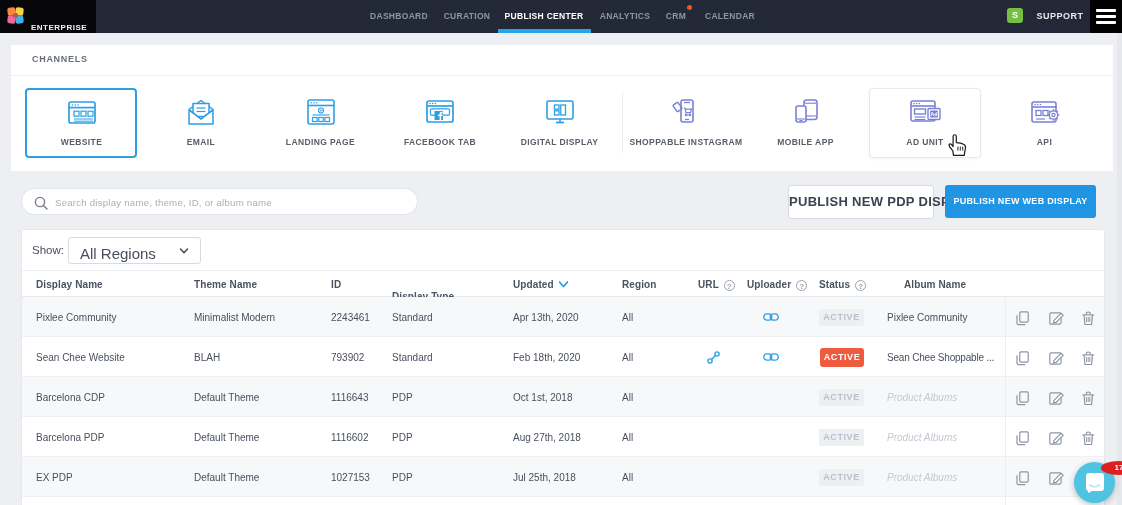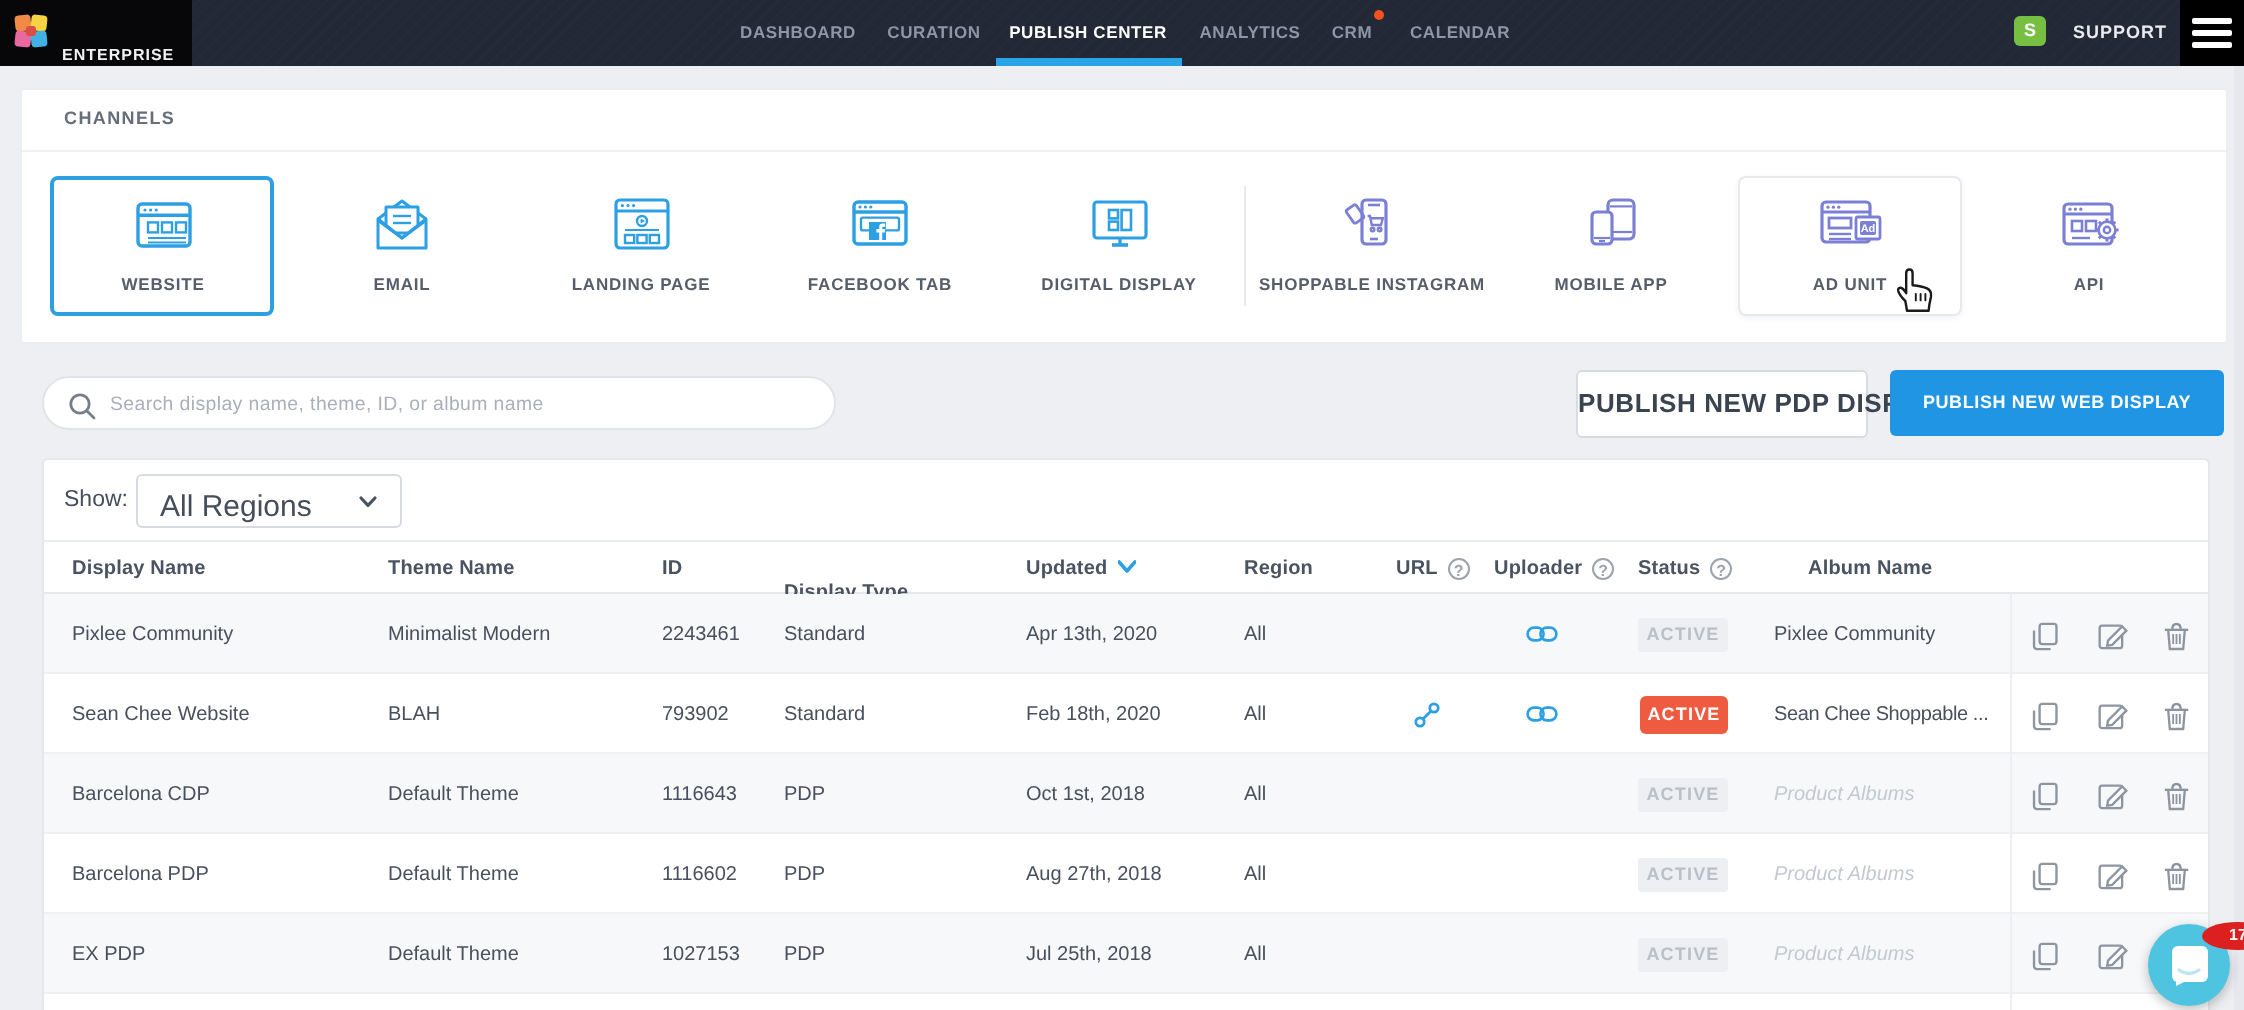--- a/index.html
+++ b/index.html
@@ -43,21 +43,21 @@
   border:1px solid #e7e9ed; border-radius:4px; background:#fff; box-shadow:0 1px 3px rgba(40,50,60,0.06); }
 #chandiv { position:absolute; left:611px; top:48px; width:1px; height:60px; background:#e8eaee; }
 
 
 #searchpill { position:absolute; left:21px; top:188px; width:397px; height:27px;
   background:#fff; border:1px solid #e0e3e8; border-radius:14px; }
 #searchtext { position:absolute; left:33px; top:8px; font-size:9.7px; color:#a9b0bb; letter-spacing:0.2px; }
 #btn-pdp { position:absolute; left:788px; top:185px; width:146px; height:34px; background:#fff;
   border:1px solid #d8dbdf; border-radius:3px; color:#3a4350; font-size:13px; font-weight:bold;
   letter-spacing:0.3px; text-align:right; line-height:31px; white-space:nowrap; }
-#btn-web { position:absolute; left:945px; top:185px; width:167px; height:33px; background:#2095e3;
+#btn-web { position:absolute; left:945px; top:185px; width:151px; height:33px; background:#2095e3;
   border-radius:3px; color:#fff; font-size:9px; font-weight:bold; letter-spacing:0.3px;
   text-align:center; line-height:33px; white-space:nowrap; }
 
 
 #tablepanel { position:absolute; left:21px; top:229px; width:1084px; height:290px;
   background:#fff; border:1px solid #e5e8eb; border-radius:3px; }
 #showlabel { position:absolute; left:10px; top:14px; font-size:11.5px; color:#454e5a; }
 #dropdown { position:absolute; left:46px; top:7px; width:133px; height:27px;
   border:1px solid #d7dbdf; border-radius:3px; background:#fff; }
 #ddtext { position:absolute; left:11px; top:7px; font-size:15px; color:#454e5a; }

